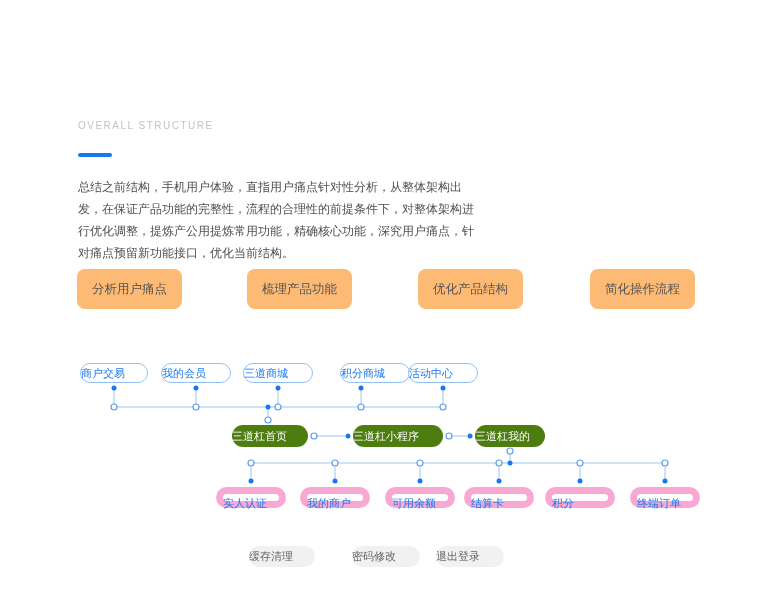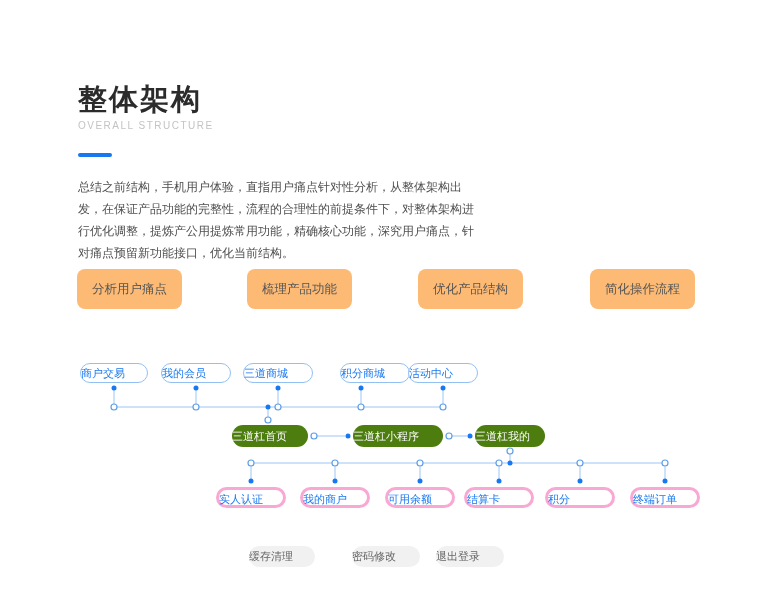--- a/index.html
+++ b/index.html
@@ -11,40 +11,39 @@
   .accent-dash{position:absolute;left:78px;top:153px;width:34px;height:4px;border-radius:2px;background:#1778F2;}
 
   .intro{position:absolute;left:78px;top:176px;width:396px;font-size:12px;line-height:22px;color:#4f4f4f;}
 
   .strategy-box{position:absolute;top:269px;height:40px;line-height:40px;width:105px;
     background:#fdba74;border-radius:8px;text-align:center;font-size:12.5px;color:#555;}
   .sb0{left:77px}.sb1{left:247px}.sb2{left:418px}.sb3{left:590px}
 
   .pill{position:absolute;text-align:left;font-size:11px;box-sizing:border-box;white-space:nowrap;}
   .pill.outline{border:1px solid #93C0F2;border-radius:10px;color:#1778F2;background:#fff;height:20px;line-height:18px;top:363px;}
-  .pill.sub{border:3px solid #f9a8d4;border-radius:10.5px;color:#1778F2;background:#fff;height:21px;line-height:19px;top:487px;}
+  .pill.sub{border:7px solid #f9a8d4;border-radius:10.5px;color:#1778F2;background:#fff;height:21px;line-height:19px;top:487px;}
   .pill.filled{background:#4d7c0f;color:#fff;border-radius:11px;height:22px;line-height:22px;top:425px;}
   .pill.gray{background:#F1F1F1;color:#666;border-radius:10.5px;height:21px;line-height:21px;top:546px;}
 
   .t0{left:80px;width:68px}.t1{left:161px;width:70px}.t2{left:243px;width:70px}.t3{left:340px;width:70px}.t4{left:408px;width:70px}
   .m0{left:232px;width:76px}.m1{left:353px;width:90px}.m2{left:475px;width:70px}
   .s0{left:216px;width:70px}.s1{left:300px;width:70px}.s2{left:385px;width:70px}.s3{left:464px;width:70px}.s4{left:545px;width:70px}.s5{left:630px;width:70px}
   .g0{left:249px;width:66px}.g1{left:352px;width:68px}.g2{left:436px;width:68px}
 
   svg.wires{position:absolute;left:0;top:0;width:777px;height:600px;pointer-events:none;}
   .wire{stroke:#9CC4F2;stroke-width:1;fill:none;}
   .dot{fill:#1778F2;}
   .ring{fill:#ffffff;stroke:#5E9FEA;stroke-width:1.2;}
 </style>
 </head>
 <body>
 
 <div class="page">
 
-  <div class="title">整体架构</div>
   <div class="subtitle">OVERALL STRUCTURE</div>
   <div class="accent-dash"></div>
 
   <div class="intro">总结之前结构，手机用户体验，直指用户痛点针对性分析，从整体架构出发，在保证产品功能的完整性，流程的合理性的前提条件下，对整体架构进行优化调整，提炼产公用提炼常用功能，精确核心功能，深究用户痛点，针对痛点预留新功能接口，优化当前结构。</div>
 
   <div class="strategy-box sb0">分析用户痛点</div>
   <div class="strategy-box sb1">梳理产品功能</div>
   <div class="strategy-box sb2">优化产品结构</div>
   <div class="strategy-box sb3">简化操作流程</div>
 

